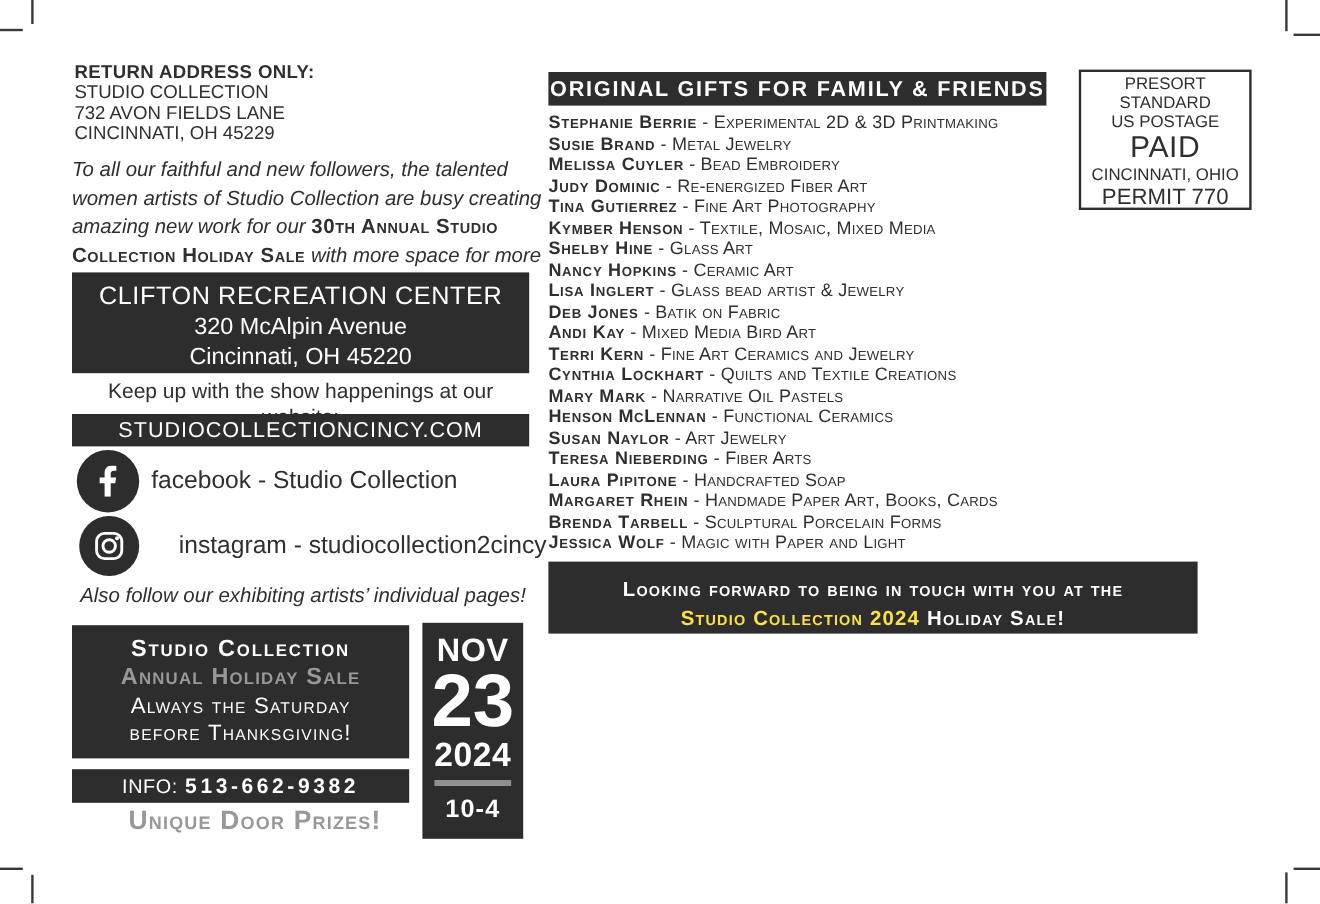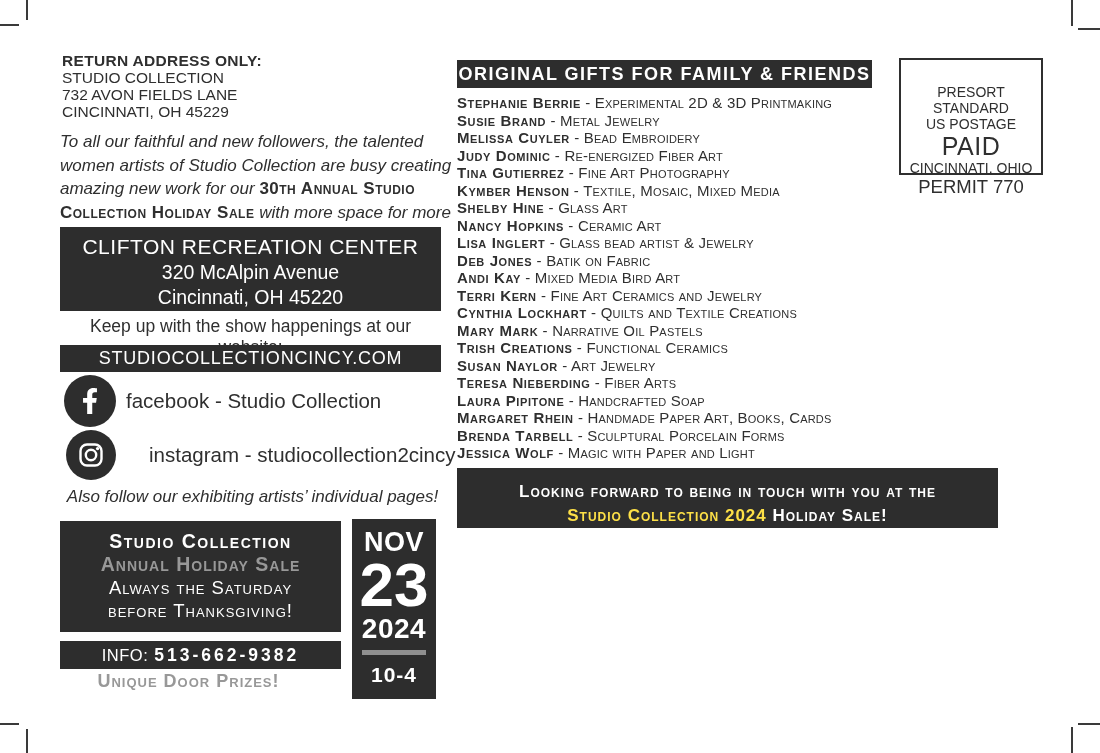--- a/index.html
+++ b/index.html
@@ -41,32 +41,32 @@
   
   .sale-box { left:60px; top:521px; width:281px; height:111px; text-align:center; padding-top:9px; }
   .sale-l1 { font-size:19.5px; line-height:23px; font-weight:bold; font-variant:small-caps; letter-spacing:1.5px; }
   .sale-l2 { font-size:19.5px; line-height:23px; font-weight:bold; font-variant:small-caps; letter-spacing:1px; color:#989898; }
   .sale-l3, .sale-l4 { font-size:18.5px; line-height:23px; font-variant:small-caps; letter-spacing:1px; }
 
   .info-bar { left:60px; top:641px; width:281px; height:28px; text-align:center; line-height:28px; }
   .info-label { font-size:16.5px; font-weight:300; letter-spacing:0.5px; }
   .info-phone { font-size:17.5px; font-weight:bold; letter-spacing:3px; margin-left:6px; }
 
-  .door-prizes { left:48px; top:671px; width:281px; text-align:center; font-size:18px; font-weight:bold; font-variant:small-caps; letter-spacing:1px; color:#989898; }
+  .door-prizes { left:72px; top:671px; width:281px; text-align:center; font-size:22px; font-weight:bold; font-variant:small-caps; letter-spacing:1px; color:#989898; }
 
   
   .date-box { left:352px; top:519px; width:84px; height:180px; text-align:center; font-weight:bold; padding-top:8px; }
   .date-month { font-size:27px; line-height:30px; letter-spacing:0.5px; }
   .date-day { font-size:62px; line-height:56px; }
   .date-year { font-size:28px; line-height:32px; letter-spacing:0.5px; }
   .date-divider { height:5px; background:#8f8f8f; margin:5px 10px 4px 10px; }
   .date-time { font-size:21px; line-height:32px; letter-spacing:1px; }
 
   
-  .postage-box { left:899px; top:58px; width:144px; height:117px; border:2px solid #2f2f2f; text-align:center; padding-top:24px; }
+  .postage-box { left:899px; top:58px; width:144px; height:117px; border:2px solid #2f2f2f; text-align:center; padding-top:1px; }
   .pg-s { font-size:14px; line-height:16px; }
   .pg-paid { font-size:25px; line-height:28px; letter-spacing:0.5px; }
   .pg-permit { font-size:18.5px; line-height:22px; }
 
   
   .artists-header { left:457px; top:60px; width:415px; height:28px; text-align:center; font-size:18px; line-height:28px; font-weight:bold; letter-spacing:1.5px; }
   .artists-list { left:457px; top:94px; width:443px; }
   .artist-row { font-size:15px; line-height:17.5px; font-variant:small-caps; letter-spacing:0.2px; white-space:nowrap; }
   .artist-name { font-weight:bold; letter-spacing:0.6px; }
 
@@ -211,21 +211,21 @@
 
   <div class="artist-row">
     <span class="artist-name">Cynthia Lockhart</span><span> - </span><span>Quilts and Textile Creations</span>
   </div>
 
   <div class="artist-row">
     <span class="artist-name">Mary Mark</span><span> - </span><span>Narrative Oil Pastels</span>
   </div>
 
   <div class="artist-row">
-    <span class="artist-name">Trish Creations</span><span> - </span><span>Functional Ceramics</span>
+    <span class="artist-name">Henson McLennan</span><span> - </span><span>Functional Ceramics</span>
   </div>
 
   <div class="artist-row">
     <span class="artist-name">Susan Naylor</span><span> - </span><span>Art Jewelry</span>
   </div>
 
   <div class="artist-row">
     <span class="artist-name">Teresa Nieberding</span><span> - </span><span>Fiber Arts</span>
   </div>
 

